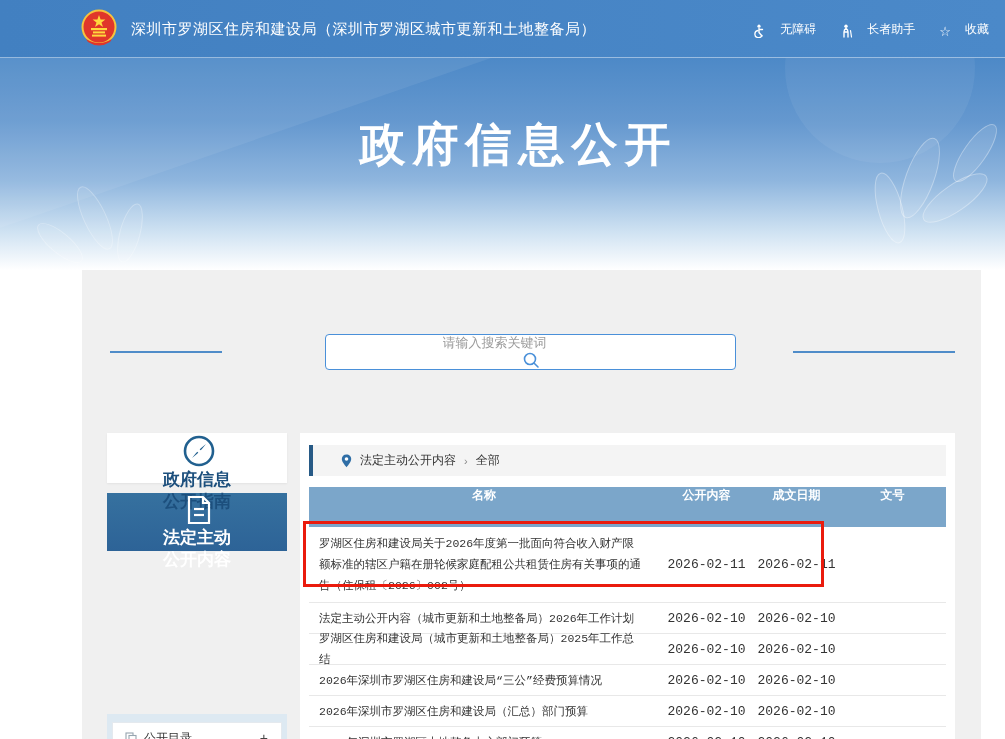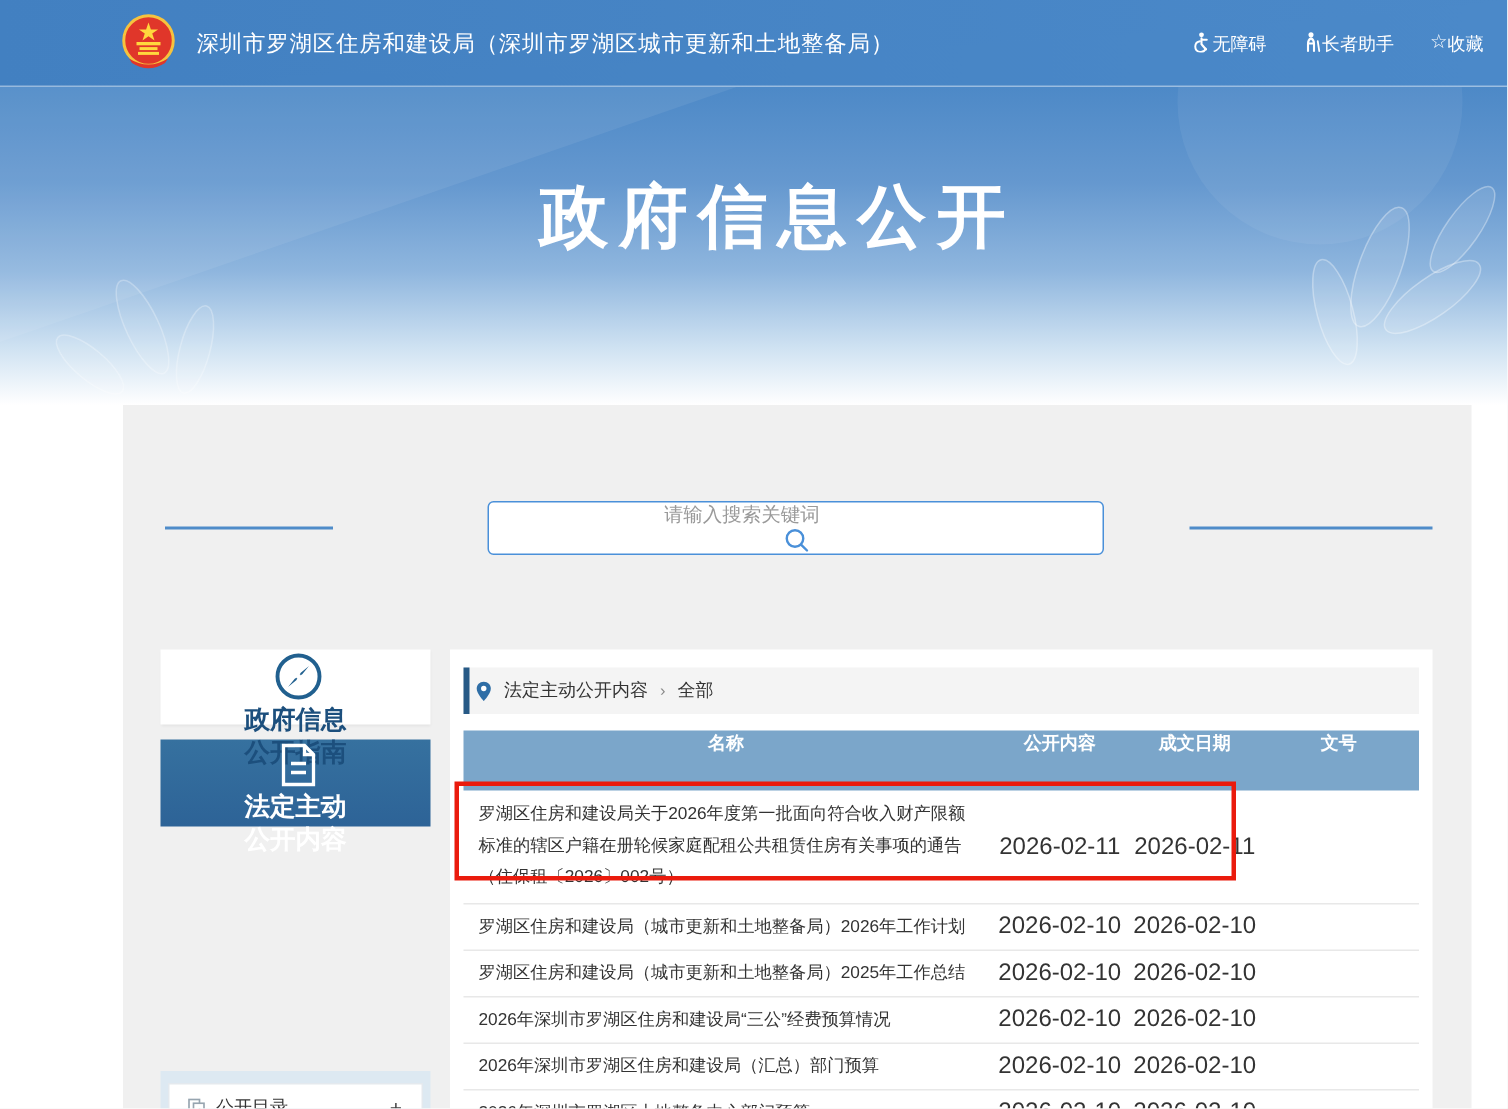--- a/index.html
+++ b/index.html
@@ -6,21 +6,21 @@
   body { font-family: "Liberation Sans", "DejaVu Sans", sans-serif; background: #fff; }
   .page { position: relative; width: 1005px; height: 739px; overflow: hidden; background: #fff; }
 
   
   .topbar { position: absolute; left: 0; top: 0; width: 1005px; height: 58px;
     background: linear-gradient(90deg, #4280c1, #4b89c9);
     border-bottom: 1px solid rgba(255,255,255,.45); z-index: 3; }
   .brand { position: absolute; left: 78px; top: 7px; display: flex; align-items: center; gap: 11px; }
   .brand .site-title { color: #fff; font-size: 15px; font-weight: normal; letter-spacing: .5px; }
   .top-links { position: absolute; right: 16px; top: 0; height: 58px; display: flex; align-items: center; gap: 24px; }
-  .top-link { display: flex; align-items: flex-start; gap: 0; color: #fff; font-size: 12px; cursor: pointer; font-family: Liberation Serif, serif; }
+  .top-link { display: flex; align-items: flex-end; gap: 14px; color: #fff; font-size: 12px; cursor: pointer; font-family: Liberation Serif, serif; }
   .top-link .uni { font-size: 13px; line-height: 1; }
 
   
   .banner { position: absolute; left: 0; top: 58px; width: 1005px; height: 212px;
     background: linear-gradient(180deg, #4d89c7 0%, #6598cf 30%, #8fb6de 58%, #cfe2f2 82%, #ffffff 100%); }
   .banner .deco { position: absolute; left: 0; top: 0; }
   .banner h1 { position: absolute; top: 56px; width: 100%; text-align: center;
     color: #fff; font-size: 46px; font-weight: bold; letter-spacing: 7px; padding-left: 32px; }
 
   
@@ -53,38 +53,38 @@
     background: #dde9f2; padding-top: 8px; }
   .menu-item { height: 32px; margin: 0 5px 12px 5px; background: #fff; border: 1px solid #e4e9ee;
     display: flex; align-items: center; font-size: 12px; color: #333; cursor: pointer; }
   .menu-item .mi { margin: 0 7px 0 12px; display: flex; align-items: center; }
   .menu-item .plus { margin-left: auto; margin-right: 13px; font-size: 14px; color: #444; }
 
   
   .main { position: absolute; left: 218px; top: 163px; width: 655px; height: 306px; background: #fff; }
   .breadcrumb { margin: 12px 9px 0 9px; height: 31px; background: #f4f4f4;
     border-left: 4px solid #275a86; display: flex; align-items: center; gap: 8px;
-    padding-left: 4px; font-size: 12px; color: #333; }
+    padding-left: 28px; font-size: 12px; color: #333; }
   .breadcrumb .sep { color: #888; font-size: 11px; }
   .breadcrumb .crumb { cursor: pointer; }
 
   .thead { margin: 11px 9px 0 9px; height: 40px; background: #7ba6ca; display: flex;
     align-items: flex-start; color: #fff; font-size: 12px; font-weight: bold; }
   .c-name { width: 350px; }
   .c-pub  { width: 95px; text-align: center; }
   .c-writ { width: 85px; text-align: center; }
   .c-no   { flex: 1; text-align: center; }
   .thead .c-name { text-align: center; }
 
   .tbody { margin: 0 9px; }
   .trow { display: flex; align-items: center; border-bottom: 1px solid #e8e8e8;
-    font-size: 11.5px; color: #333; }
+    font-size: 11.5px; color: #333; font-family: Liberation Mono, monospace; }
   .trow .c-name { padding: 6px 14px 6px 10px; width: 350px; line-height: 21px; cursor: pointer; }
   .trow.small { height: 31px; }
-  .trow .c-pub, .trow .c-writ { font-size: 16px; }
+  .trow .c-pub, .trow .c-writ { font-size: 13px; }
 
   
   .highlight-box { position: absolute; left: 303px; top: 521px; width: 521px; height: 66px;
     border: 3px solid #ea1b0d; z-index: 6; }
 </style>
 </head>
 <body>
 
 <div class="page">
 
@@ -225,21 +225,21 @@
       </div>
 
       <div class="tbody">
         <div class="trow">
           <span class="c-name">罗湖区住房和建设局关于2026年度第一批面向符合收入财产限额标准的辖区户籍在册轮候家庭配租公共租赁住房有关事项的通告（住保租〔2026〕002号）</span>
           <span class="c-pub">2026-02-11</span>
           <span class="c-writ">2026-02-11</span>
           <span class="c-no"></span>
         </div>
         <div class="trow small">
-          <span class="c-name">罗湖区住房和建设局（城市更新和土地整备局）2026年工作计划</span>
+          <span class="c-name">法定主动公开内容（城市更新和土地整备局）2026年工作计划</span>
           <span class="c-pub">2026-02-10</span>
           <span class="c-writ">2026-02-10</span>
           <span class="c-no"></span>
         </div>
         <div class="trow small">
           <span class="c-name">罗湖区住房和建设局（城市更新和土地整备局）2025年工作总结</span>
           <span class="c-pub">2026-02-10</span>
           <span class="c-writ">2026-02-10</span>
           <span class="c-no"></span>
         </div>

